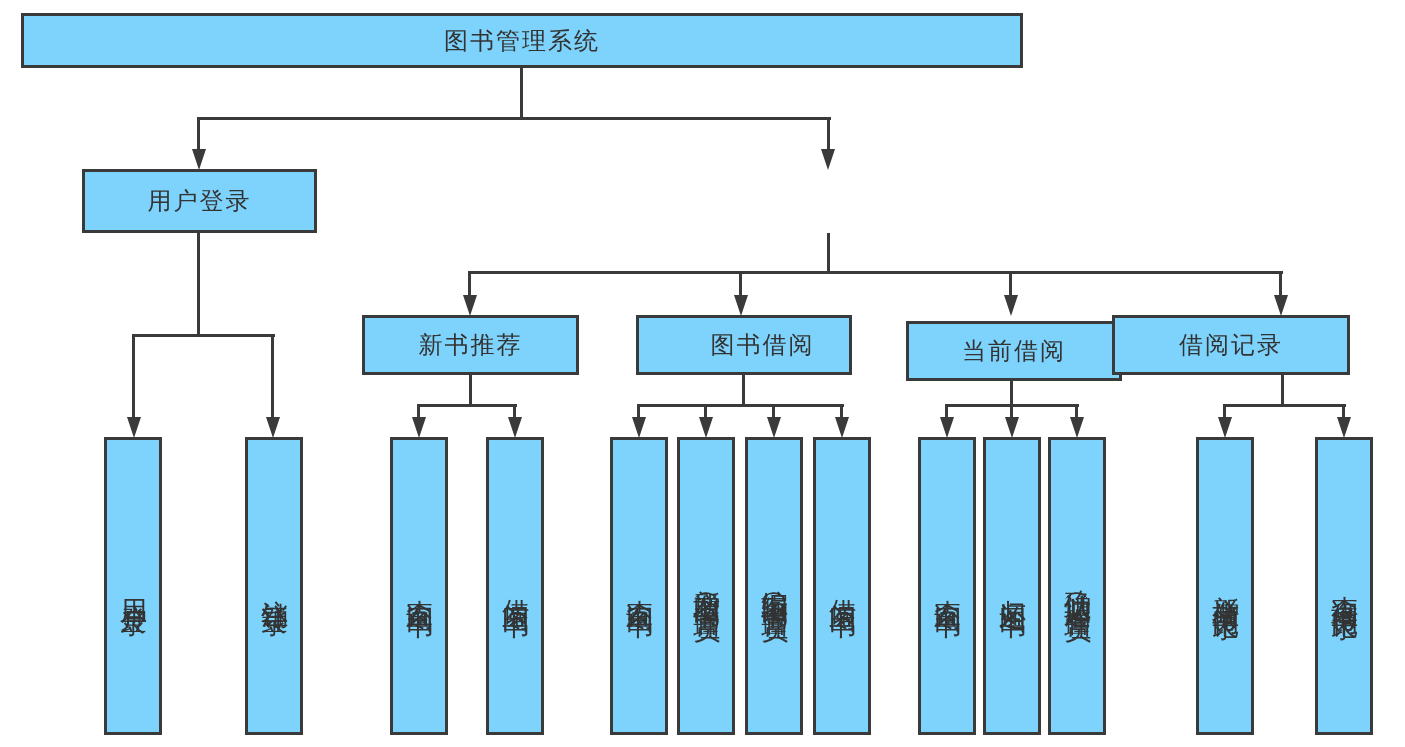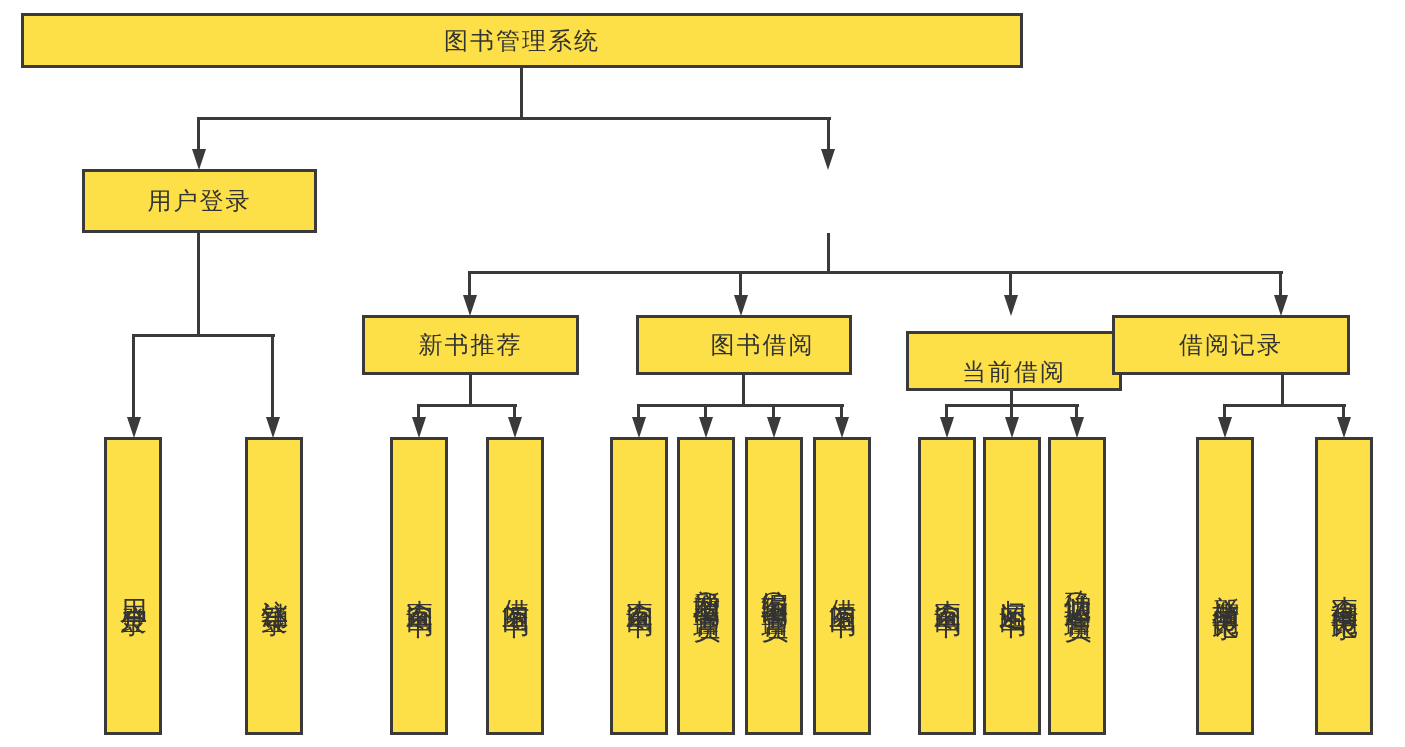--- a/index.html
+++ b/index.html
@@ -8,21 +8,21 @@
     position: relative;
     width: 1405px;
     height: 747px;
     background: #ffffff;
     overflow: hidden;
     font-family: "Liberation Sans", sans-serif;
   }
   .box {
     position: absolute;
     border: 3px solid #3a3a3a;
-    background: #fde047;
+    background: #7dd3fc;
     display: flex;
     align-items: center;
     justify-content: center;
     color: #333333;
   }
   .h-label {
     font-size: 24px;
     letter-spacing: 2px;
     color: #333333;
     white-space: nowrap;
@@ -126,21 +126,21 @@
   <div class="box" style="left:82px; top:169px; width:235px; height:64px;">
     <span class="h-label">用户登录</span>
   </div>
 
   <div class="box" style="left:362px; top:315px; width:217px; height:60px;">
     <span class="h-label">新书推荐</span>
   </div>
   <div class="box" style="left:636px; top:315px; width:216px; height:60px;padding-left:37px;">
     <span class="h-label">图书借阅</span>
   </div>
-  <div class="box" style="left:906px; top:331px; width:216px; height:60px;align-items:flex-end;">
+  <div class="box" style="left:906px; top:321px; width:216px; height:60px;">
     <span class="h-label">当前借阅</span>
   </div>
   <div class="box" style="left:1112px; top:315px; width:238px; height:60px;">
     <span class="h-label">借阅记录</span>
   </div>
 
   <div class="box" style="left:104px; top:437px; width:58px; height:298px;">
     <span class="v-text">用户登录</span>
   </div>
   <div class="box" style="left:245px; top:437px; width:58px; height:298px;">

